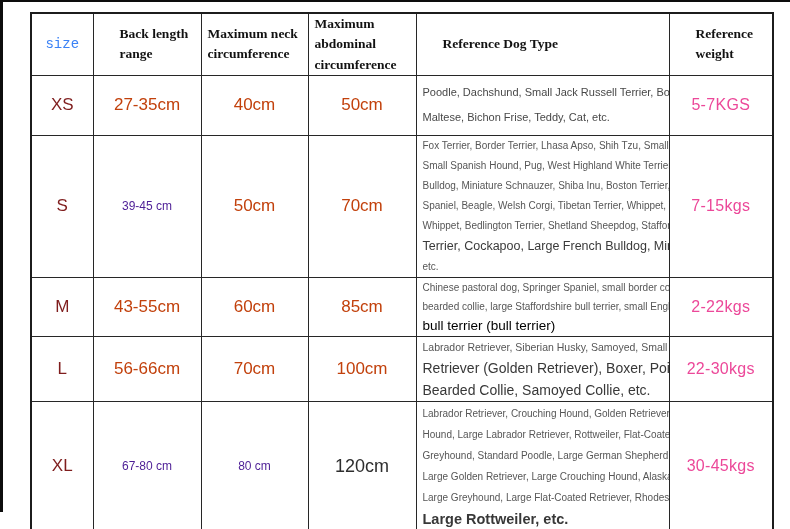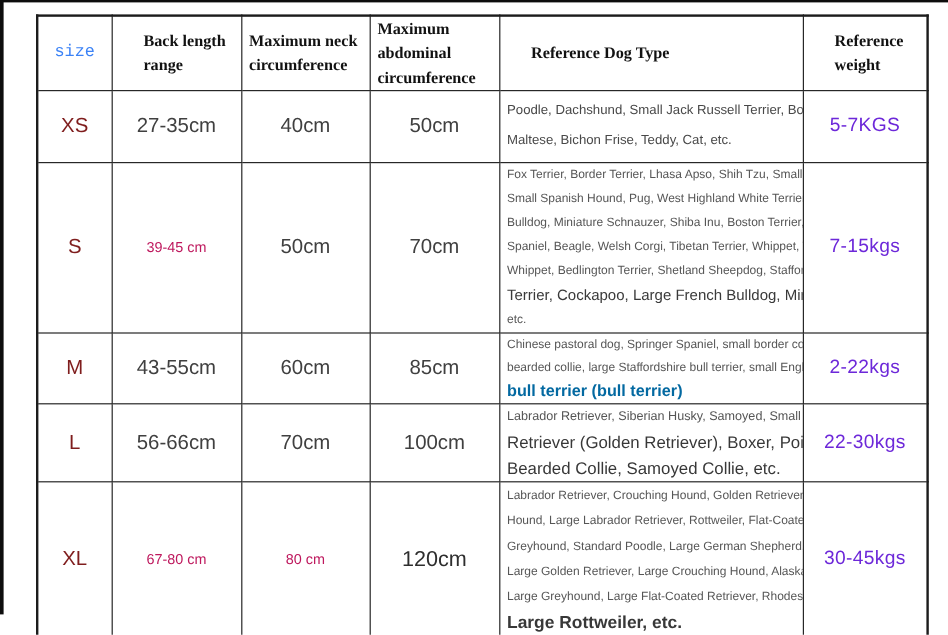--- a/index.html
+++ b/index.html
@@ -30,32 +30,32 @@
     font-family:"Liberation Serif", serif;font-weight:700;
     font-size:13.5px;color:#121212;text-align:left;line-height:1.5;padding-left:26px;
   }
   .h-left{text-align:left;padding-left:6px;}
   .h-size{
     font-family:Liberation Mono, monospace;font-weight:400;
     font-size:14px;color:#3b82f6;text-align:center;
   }
 
   .c-size{font-size:17px;color:#7f1d1d;text-align:center;}
-  .c-val{font-size:17px;color:#404040;text-align:center;}
-  .c-val-sm{font-size:12px;color:#be185d;text-align:center;}
+  .c-val{font-size:17px;color:#c2410c;text-align:center;}
+  .c-val-sm{font-size:12px;color:#4c1d95;text-align:center;}
   .c-val-lg{font-size:18px;color:#2e2e2e;text-align:center;}
-  .c-weight{font-size:16px;color:#6d28d9;text-align:center;letter-spacing:.3px;}
+  .c-weight{font-size:16px;color:#ec4899;text-align:center;letter-spacing:.3px;}
 
   .c-dog{text-align:left;padding-left:6px;padding-right:3px;}
   .dl{display:block;white-space:nowrap;}
   .dog-xs .dl{font-size:11px;line-height:25px;color:#484848;}
   .dog-s  .dl{font-size:10px;line-height:20px;color:#565656;}
   .dog-s  .dl.big{font-size:12.5px;line-height:21px;color:#3a3a3a;}
   .dog-m  .dl{font-size:10px;line-height:19px;color:#565656;}
-  .dog-m  .dl.big{font-size:13.5px;line-height:20px;color:#0369a1;font-weight:bold;}
+  .dog-m  .dl.big{font-size:13.5px;line-height:20px;color:#000000;}
   .dog-l  .dl{font-size:10.5px;line-height:20px;color:#555;}
   .dog-l  .dl.big{font-size:14px;line-height:22px;color:#383838;}
   .dog-xl .dl{font-size:10px;line-height:21px;color:#565656;}
   .dog-xl .dl.big{font-size:14.5px;line-height:22px;color:#383838;font-weight:bold;}
 </style>
 </head>
 <body>
 
 <div class="edge-top"></div>
 <div class="edge-left"></div>

